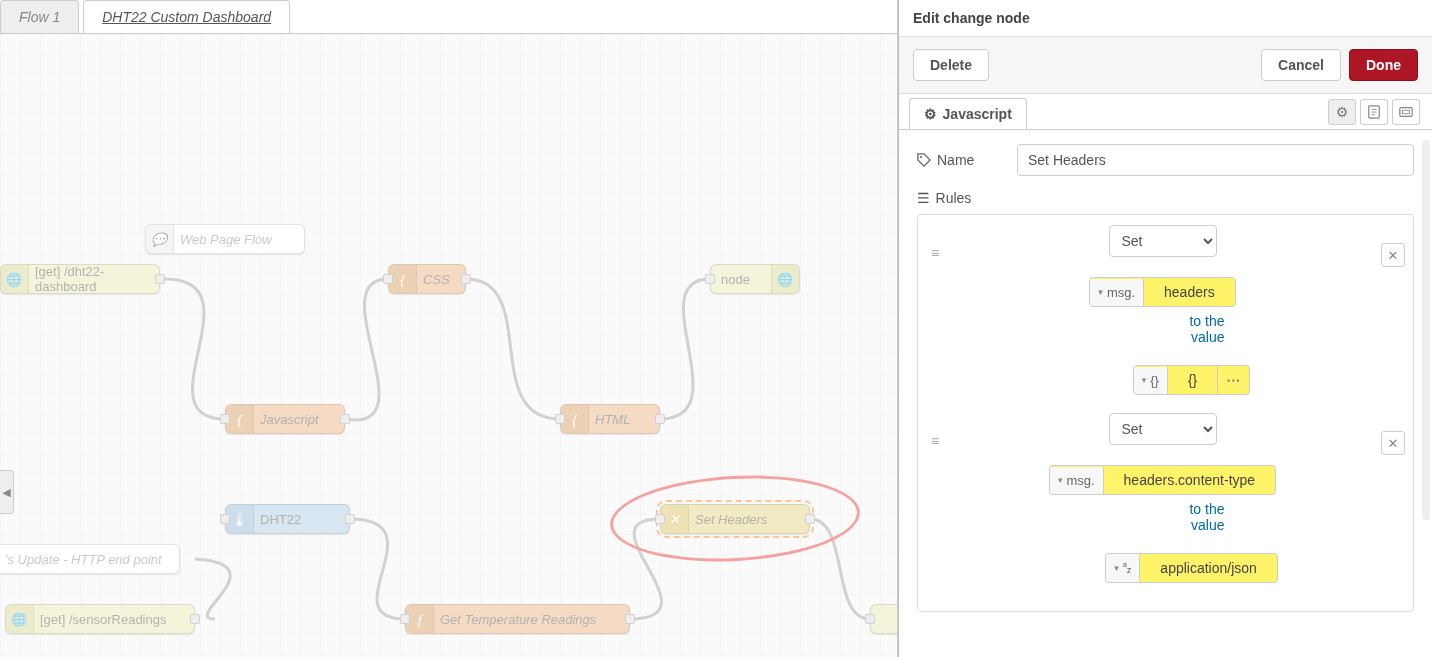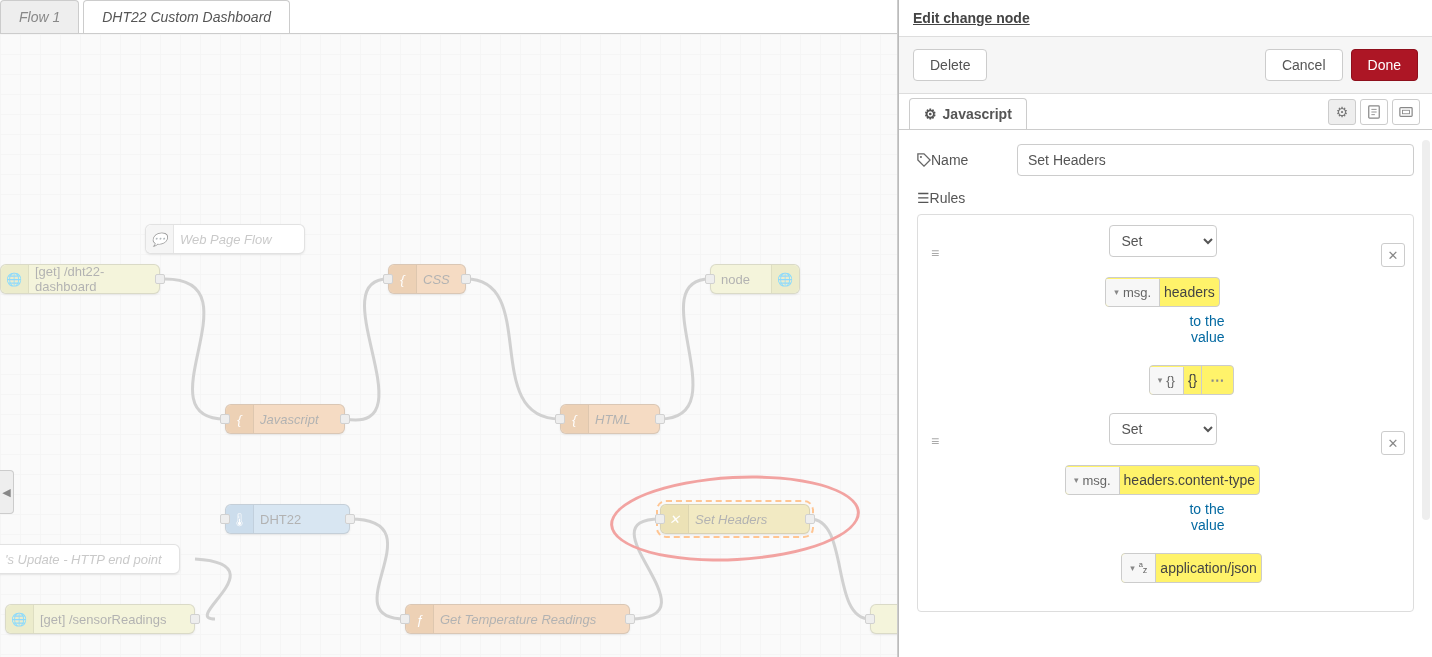--- a/index.html
+++ b/index.html
@@ -4,21 +4,21 @@
 <style>
 * { box-sizing: border-box; margin: 0; padding: 0; }
 body { font-family: Arial, Helvetica, sans-serif; font-size: 14px; color: #555; overflow: hidden; }
 .app { display: flex; width: 1432px; height: 657px; background: #fff; position: relative; }
 
 
 .workspace { width: 898px; height: 100%; position: relative; background: #f3f3f3; overflow: hidden; border-right: 1px solid #ccc; }
 .workspace::after { content:""; position:absolute; inset:0; background: rgba(255,255,255,0.55); pointer-events:none; z-index:50; }
 .tabs { display:flex; background:#fff; border-bottom:1px solid #ccc; height:34px; position:relative; z-index:60; }
 .tab { padding:8px 18px; border:1px solid #ccc; border-bottom:none; margin-right:4px; background:#eee; border-radius:4px 4px 0 0; font-style:italic; color:#888; cursor:pointer; }
-.tab.active { background:#fff; color:#555; }
+.tab.active { background:#fff; color:#555;text-decoration:underline; }
 .canvas { position:absolute; top:34px; left:0; right:0; bottom:0; background-color:#f3f3f3;
   background-image: linear-gradient(#e8e8e8 1px, transparent 1px), linear-gradient(90deg,#e8e8e8 1px, transparent 1px);
   background-size:20px 20px; }
 .node { position:absolute; height:30px; border-radius:6px; display:flex; align-items:center; padding:0 10px 0 34px; font-size:13px; color:#555; border:1px solid rgba(0,0,0,0.25); box-shadow: 0 1px 2px rgba(0,0,0,0.15); }
 .node .icon { position:absolute; left:0; top:0; width:28px; height:100%; display:flex; align-items:center; justify-content:center; border-right:1px solid rgba(0,0,0,0.15); border-radius:6px 0 0 6px; font-size:13px; color:#fff; }
 .node .port { position:absolute; width:10px; height:10px; background:#d9d9d9; border:1px solid #999; border-radius:2px; top:50%; transform:translateY(-50%); }
 .node .port.l { left:-6px; } .node .port.r { right:-6px; }
 .n-comment { background:#fff; color:#888; font-style:italic; }
 .n-comment .icon { background:#e8e8e8; color:#aaa; }
 .n-httpin { background:#e7e7af; }
@@ -30,46 +30,46 @@
 .n-change { background:#e2d17a; font-style:italic; }
 .n-change .icon { background:#d4bf5e; }
 .n-selected { outline:2px dashed #ff7f0e; outline-offset:2px; }
 svg.wires { position:absolute; top:0; left:0; width:100%; height:100%; pointer-events:none; }
 .wire { stroke:#999; stroke-width:3; fill:none; }
 .circled { position:absolute; border:3px solid #e3342f; border-radius:50%; width:250px; height:85px; transform:rotate(-3deg); pointer-events:none; z-index:40; }
 .side-toggle { position:absolute; left:0; top:470px; width:14px; height:44px; background:#eee; border:1px solid #ccc; border-left:none; border-radius:0 4px 4px 0; display:flex; align-items:center; justify-content:center; color:#888; font-size:11px; z-index:60; cursor:pointer; }
 
 
 .panel { flex:1; display:flex; flex-direction:column; background:#fff; border-left:1px solid #bbb; }
-.panel-header { padding:10px 14px; font-weight:bold; color:#444; border-bottom:1px solid #ddd;text-decoration:underline; }
+.panel-header { padding:10px 14px; font-weight:bold; color:#444; border-bottom:1px solid #ddd; }
 .panel-actions { display:flex; gap:8px; padding:12px 14px; background:#f6f6f6; border-bottom:1px solid #ddd; align-items:center; }
-.btn { padding:7px 16px; background:#fff; border:1px solid #ccc; border-radius:4px; color:#555; cursor:pointer; font-size:14px; }
+.btn { padding:7px 16px; background:#fff; border:1px solid #ccc; border-radius:4px; color:#555; cursor:pointer; font-size:14px;font-weight:bold; }
 .btn-primary { background:#ad1625; border-color:#8e0f1c; color:#fff; }
 .spacer { flex:1; }
 .prop-tabs { display:flex; border-bottom:1px solid #ccc; padding:0 10px; align-items:stretch; height:36px; }
 .prop-tab { display:flex; align-items:center; gap:6px; padding:0 14px; border:1px solid #ccc; border-bottom:none; border-radius:4px 4px 0 0; background:#fff; margin-top:4px; cursor:pointer; font-weight:bold; color:#555; }
 .prop-icons { margin-left:auto; display:flex; gap:4px; align-items:center; padding-right:2px; }
 .prop-icon-btn { width:28px; height:26px; border:1px solid #ccc; border-radius:3px; background:#fff; display:flex; align-items:center; justify-content:center; color:#777; cursor:pointer; }
 .prop-icon-btn.active { background:#eee; }
 .form { padding:14px 18px; overflow:auto; }
 .form-row { display:flex; align-items:center; margin-bottom:14px; }
-.form-label { width:100px; display:flex; align-items:center; color:#555; }
+.form-label { width:100px; display:flex; align-items:center; gap:6px; color:#555; }
 .form-label svg { width:14px; height:14px; }
 .text-input { flex:1; border:1px solid #ccc; border-radius:4px; padding:7px 10px; font-size:14px; color:#555; }
 .rules-box { border:1px solid #ddd; border-radius:4px; padding:10px 8px; }
 .rule { display:flex; align-items:flex-start; gap:8px; margin-bottom:12px; }
 .drag-handle { width:18px; padding-top:20px; color:#aaa; cursor:grab; display:flex; align-items:center; justify-content:center; }
 .rule-body { flex:1; }
 .rule-line { display:flex; align-items:center; gap:20px; margin-bottom:6px;flex-direction:column; }
 .rule-line.sub { padding-left:58px; }
 .select { border:1px solid #ccc; border-radius:4px; padding:6px 8px; font-size:14px; background:#fff; width:108px; color:#555; }
 .typed-input { display:flex; align-items:center; border:1px solid #ccc; border-radius:4px; overflow:hidden; flex:1; background:#fff; }
 .typed-prefix { padding:6px 8px; background:#f7f7f7; border-right:1px solid #ccc; display:flex; align-items:center; gap:4px; font-size:13px; color:#666; white-space:nowrap; }
 .typed-prefix .caret { font-size:9px; color:#888; }
-.typed-value { flex:1; padding:6px 4px; font-size:14px; color:#444; background:transparent; border:none; outline:none; }
+.typed-value { flex:1; padding:6px 20px; font-size:14px; color:#444; background:transparent; border:none; outline:none; }
 .hl { background:#fff36a; }
 .expand-btn { padding:6px 8px; border-left:1px solid #ccc; color:#888; font-weight:bold; cursor:pointer; letter-spacing:1px; }
 .del-btn { width:24px; height:24px; border:1px solid #ccc; border-radius:3px; background:#fff; color:#888; display:flex; align-items:center; justify-content:center; cursor:pointer; margin-top:18px; font-size:13px; }
 .to-label { width:74px; text-align:right; color:#0369a1; padding-right:4px; }
 .scrollbar-stub { position:absolute; right:2px; top:140px; width:8px; height:380px; background:#eee; border-radius:4px; }
 </style>
 </head>
 <body>
 
 <div class="app">

